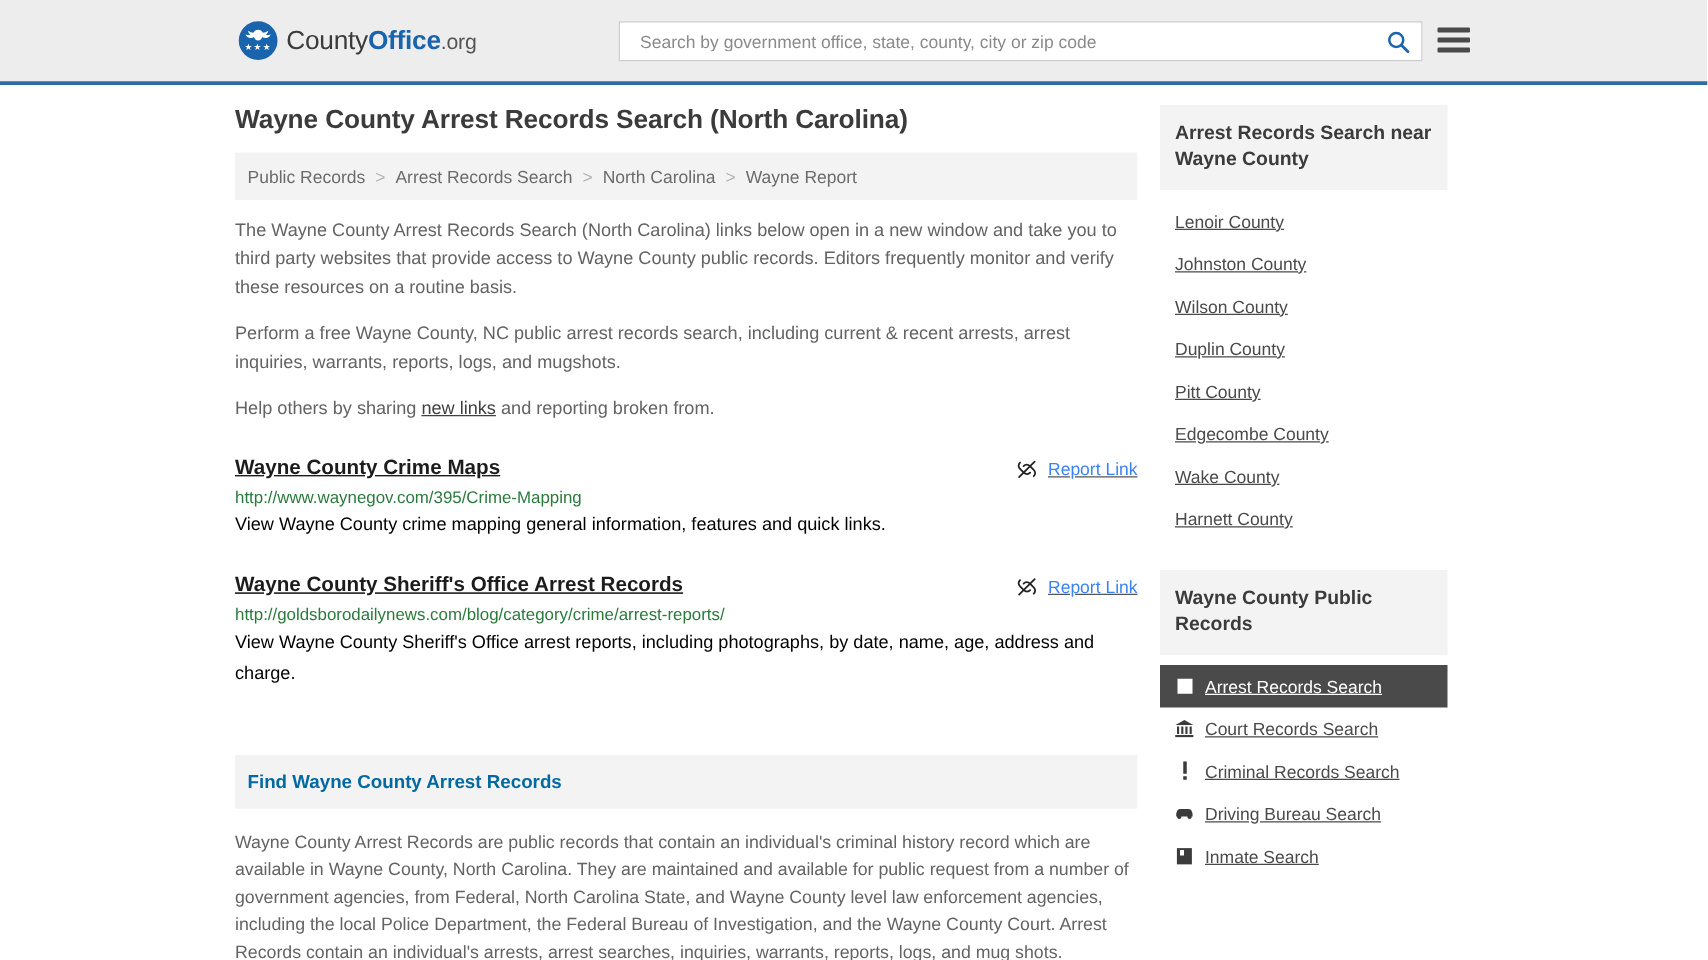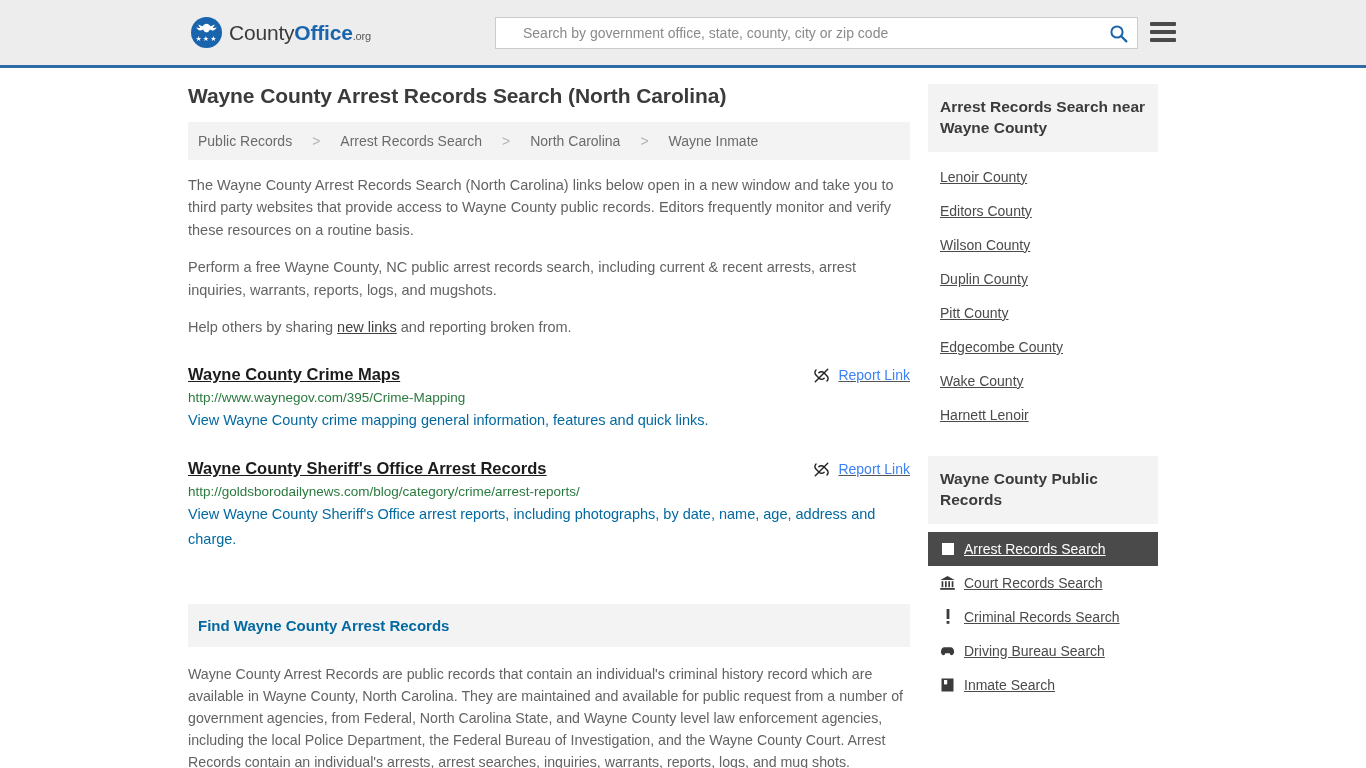--- a/index.html
+++ b/index.html
@@ -53,40 +53,40 @@
     letter-spacing: 1px;
     line-height: 7px;
   }
   .brand-text {
     font-size: 21px;
     color: #3b3b3b;
     letter-spacing: -0.2px;
     white-space: nowrap;
   }
   .brand-text .b-office { color: #1a64ad; font-weight: bold; }
-  .brand-text .b-org { font-size: 11px; color: #555; }
+  .brand-text .b-org { font-size: 17px; color: #555; }
 
   .searchwrap {
     position: absolute;
     left: 495px; top: 17px;
     width: 643px; height: 32px;
     background: #ffffff;
     border: 1px solid #cccccc;
     display: flex;
     align-items: center;
   }
   .searchwrap input {
     flex: 1 1 auto;
     border: none;
     outline: none;
     background: transparent;
     font-family: "Liberation Sans", sans-serif;
     font-size: 14px;
     color: #555;
-    padding: 0 27px;
+    padding: 0 16px;
     height: 100%;
   }
   .searchwrap input::placeholder { color: #8a8a8a; opacity: 1; }
   .search-btn {
     width: 38px; height: 30px;
     border: none; background: transparent;
     cursor: pointer;
     display: flex; align-items: center; justify-content: center;
     padding: 0;
   }
@@ -129,21 +129,21 @@
   }
 
   .breadcrumb {
     background: #f3f3f3;
     padding: 11px 10px;
     font-size: 14px;
     color: #6b6b6b;
     display: flex;
     align-items: center;
     flex-wrap: wrap;
-    gap: 14px;
+    gap: 2px;
     margin-bottom: 14px;
   }
   .breadcrumb a { color: #6b6b6b; text-decoration: none; }
   .breadcrumb .sep { color: #b3b3b3; margin: 0 6px; }
 
   p.body-text {
     margin: 0 0 15px 0;
     font-size: 14.5px;
     line-height: 1.55;
     color: #636363;
@@ -183,21 +183,21 @@
     display: block;
     margin-top: 6px;
     font-size: 13.5px;
     color: #2a7a3e;
     text-decoration: none;
   }
   .result-desc {
     margin-top: 3px;
     font-size: 14.5px;
     line-height: 1.72;
-    color: #0369a1;
+    color: #000000;
   }
 
   .section-head {
     background: #f3f3f3;
     padding: 13px 10px;
     font-size: 15px;
     font-weight: bold;
     color: #0369a1;
     margin-top: 44px;
   }
@@ -290,21 +290,21 @@
 
       <h1 class="page-title">Wayne County Arrest Records Search (North Carolina)</h1>
 
       <div class="breadcrumb">
         <a href="#">Public Records</a>
         <span class="sep">&gt;</span>
         <a href="#">Arrest Records Search</a>
         <span class="sep">&gt;</span>
         <a href="#">North Carolina</a>
         <span class="sep">&gt;</span>
-        <a href="#">Wayne Inmate</a>
+        <a href="#">Wayne Report</a>
       </div>
 
       <p class="body-text">The Wayne County Arrest Records Search (North Carolina) links below open in a new window and take you to third party websites that provide access to Wayne County public records. Editors frequently monitor and verify these resources on a routine basis.</p>
       <p class="body-text">Perform a free Wayne County, NC public arrest records search, including current &amp; recent arrests, arrest inquiries, warrants, reports, logs, and mugshots.</p>
 
       <p class="body-text"><span>Help others by sharing </span><a href="#">new links</a><span> and reporting broken from.</span></p>
 
       <div class="result" style="margin-top:26px;">
         <div class="result-head">
           <a href="#" class="result-title">Wayne County Crime Maps</a>
@@ -348,39 +348,39 @@
 
       <div class="panel">
         <div class="panel-head">Arrest Records Search near Wayne County</div>
         <div class="panel-list">
 
 
           <div class="county-item">
             <a href="#">Lenoir County</a>
           </div>
           <div class="county-item">
-            <a href="#">Editors County</a>
+            <a href="#">Johnston County</a>
           </div>
           <div class="county-item">
             <a href="#">Wilson County</a>
           </div>
           <div class="county-item">
             <a href="#">Duplin County</a>
           </div>
           <div class="county-item">
             <a href="#">Pitt County</a>
           </div>
           <div class="county-item">
             <a href="#">Edgecombe County</a>
           </div>
           <div class="county-item">
             <a href="#">Wake County</a>
           </div>
           <div class="county-item">
-            <a href="#">Harnett Lenoir</a>
+            <a href="#">Harnett County</a>
           </div>
         </div>
       </div>
 
       <div class="panel">
         <div class="panel-head">Wayne County Public Records</div>
         <div class="panel-list">
 
           <div class="panel-item active">
             <span class="panel-icon">

